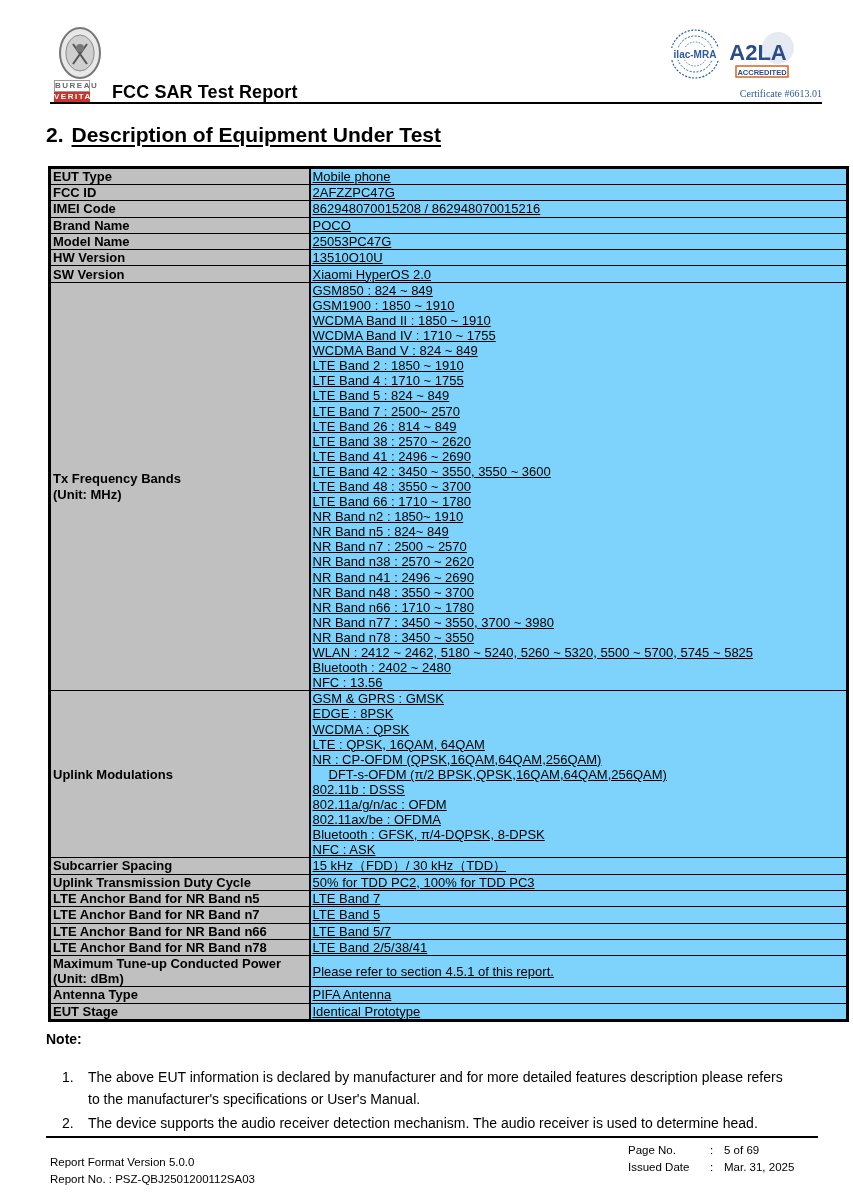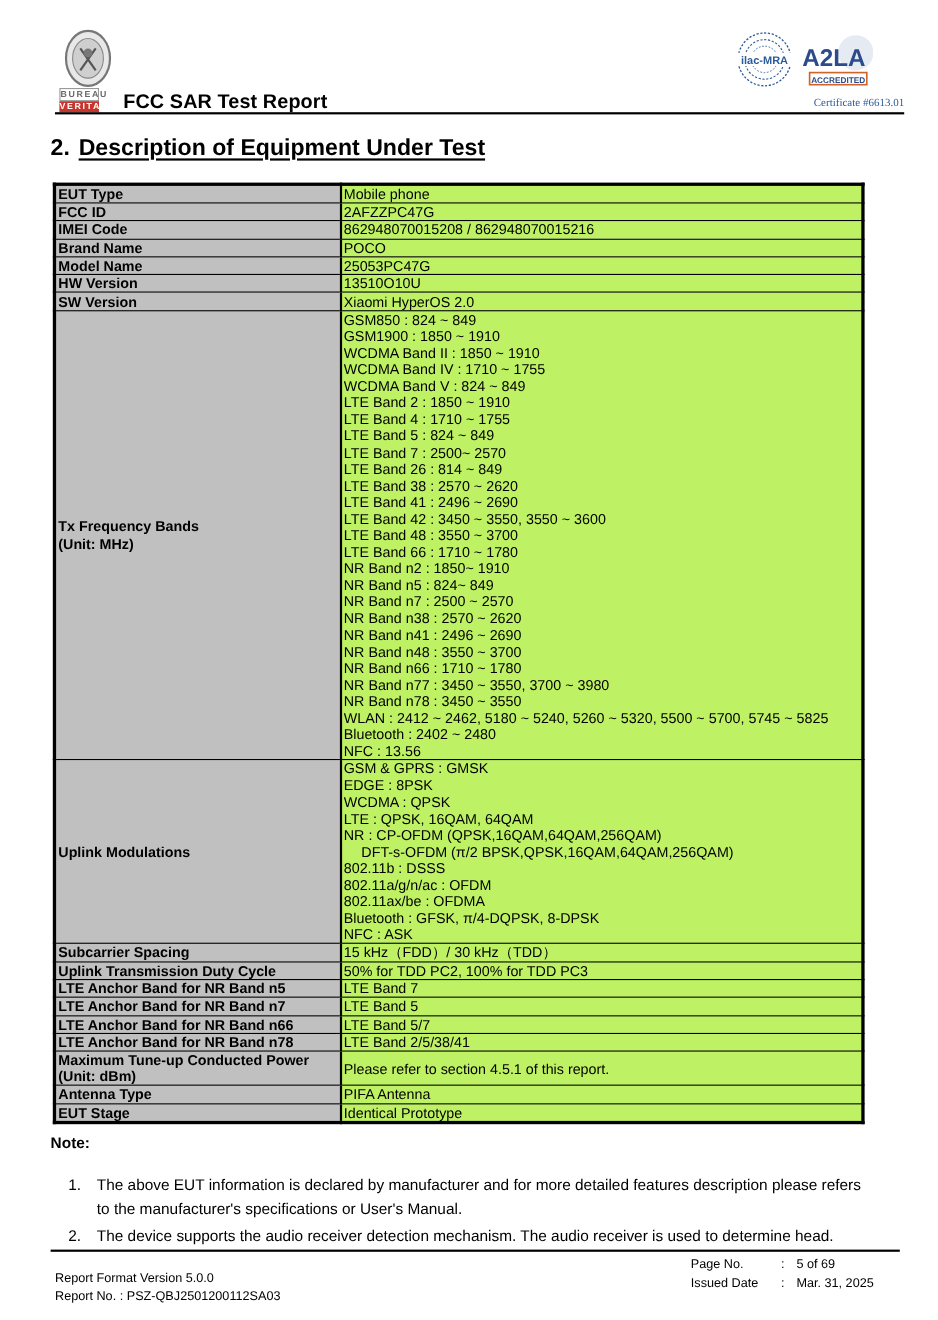--- a/index.html
+++ b/index.html
@@ -18,24 +18,24 @@
   .ilac { position: absolute; left: 617px; top: 4px; width: 56px; height: 52px; }
   .a2la { position: absolute; left: 678px; top: 6px; width: 66px; height: 50px; }
   .cert { position: absolute; right: 0; top: 64px; font-family: "Liberation Serif", serif; font-size: 10px; color: #2c5b9b; }
 
   
   .sec-title { position: absolute; left: 46px; top: 123px; font-size: 21px; font-weight: bold; }
   .sec-title .num { margin-right: 8px; }
   .sec-title .txt { text-decoration: underline; text-decoration-thickness: 2px; text-underline-offset: 3px; }
 
   
-  .eut-table { position: absolute; left: 48px; top: 166px; width: 738px; border-collapse: collapse; border: 3px solid #000; }
+  .eut-table { position: absolute; left: 48px; top: 166px; width: 801px; border-collapse: collapse; border: 3px solid #000; }
   .eut-table td { border: 1px solid #000; font-size: 13px; line-height: 15px; vertical-align: middle; padding: 0 2px; }
   .eut-table td.lbl { width: 260px; background: #c0c0c0; font-weight: bold; border-right: 2px solid #000; }
-  .eut-table td.val { background: #bef264; }
+  .eut-table td.val { background: #7dd3fc; text-decoration: underline; }
   .eut-table tr.single td { height: 16.3px; }
   .line { display: block; line-height: 15.1px; }
   .indent { padding-left: 16px; }
   .mod-line { line-height: 15.1px; display: block; }
 
   
   .note-hdr { position: absolute; left: 46px; top: 1031px; font-size: 14px; font-weight: bold; }
   .note { position: absolute; left: 62px; font-size: 14px; line-height: 22px; width: 775px; margin-top: 16px; }
   .note .n { display: inline-block; width: 26px; }
   .note1 { top: 1050px; }

